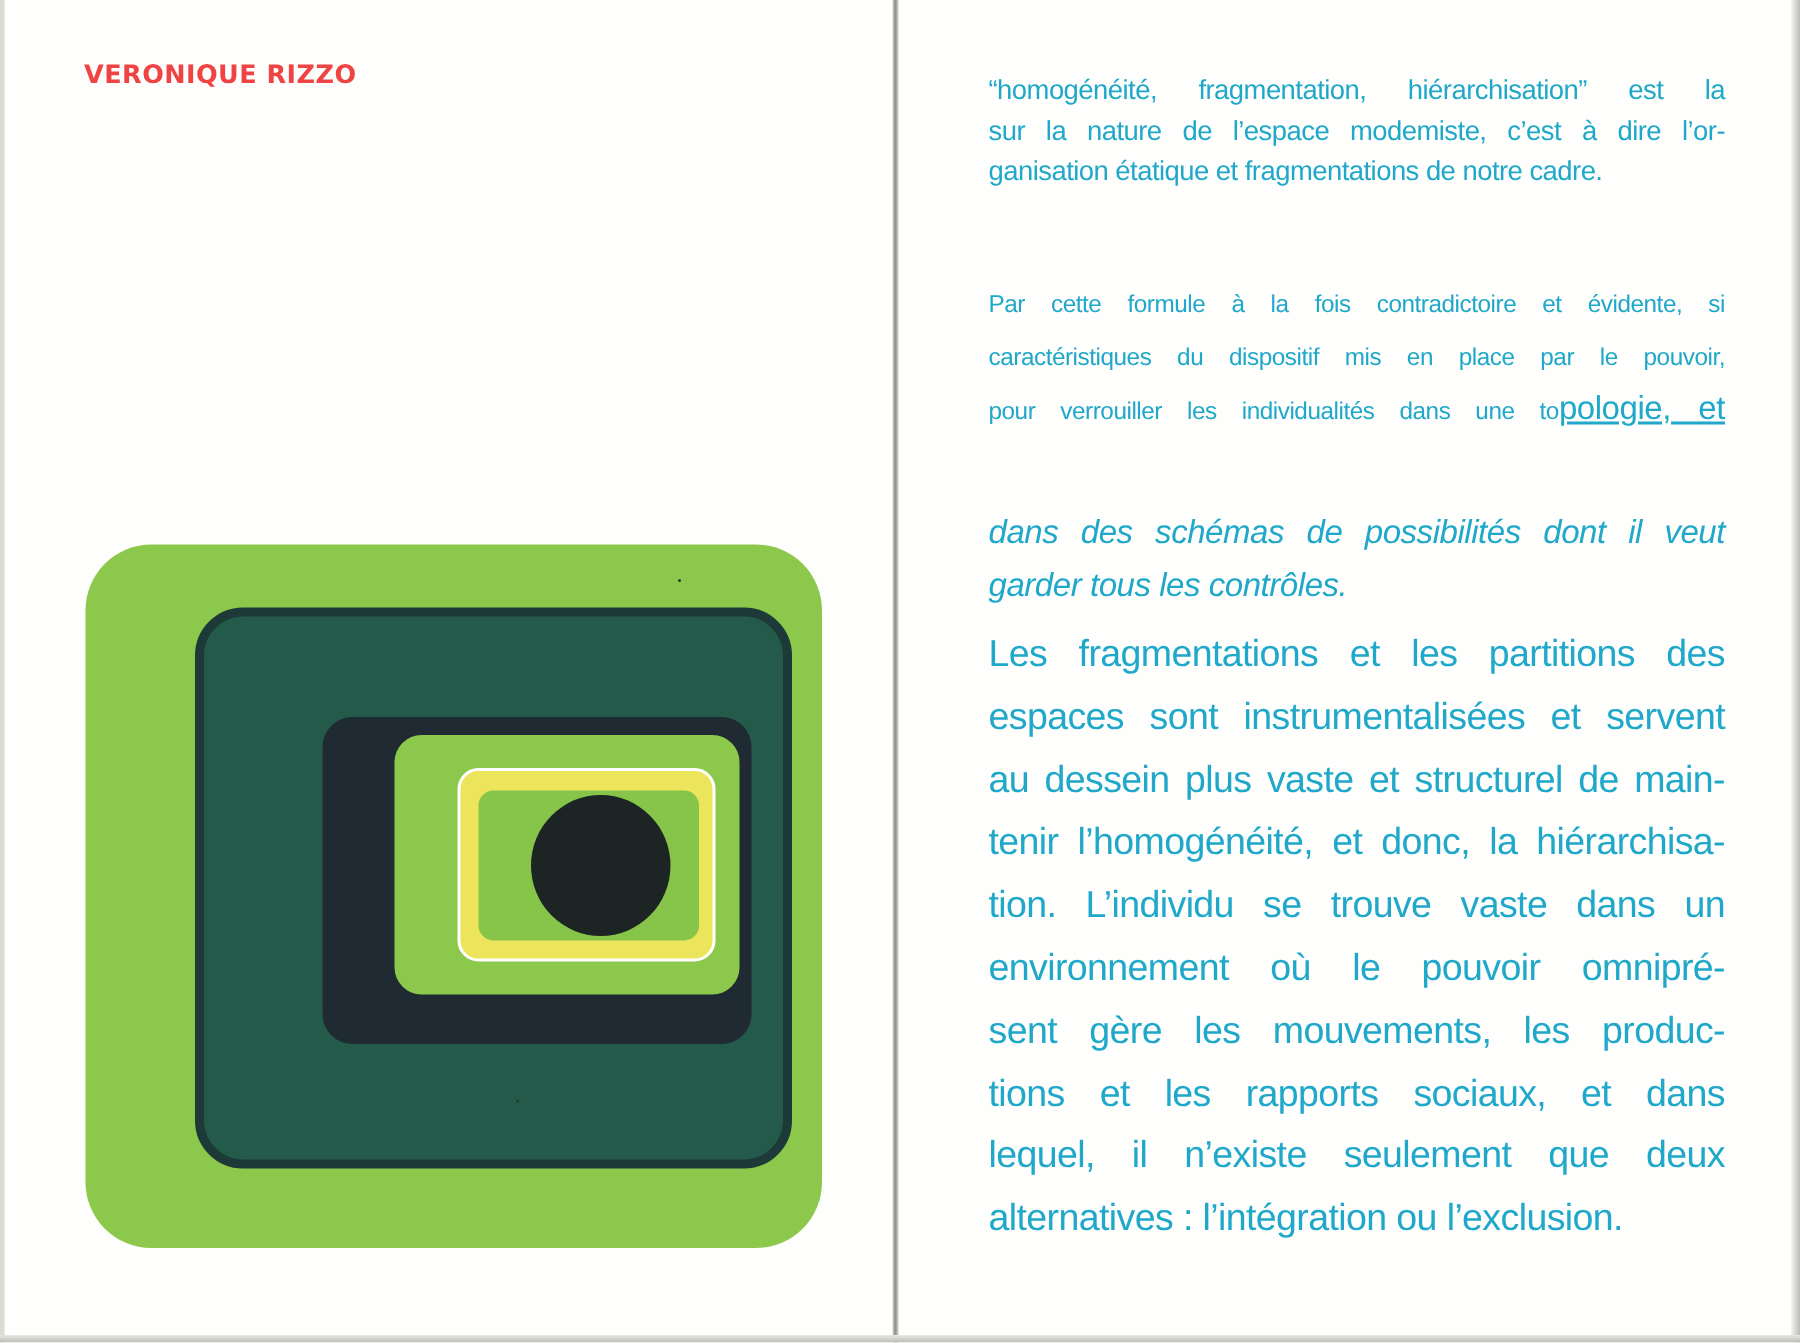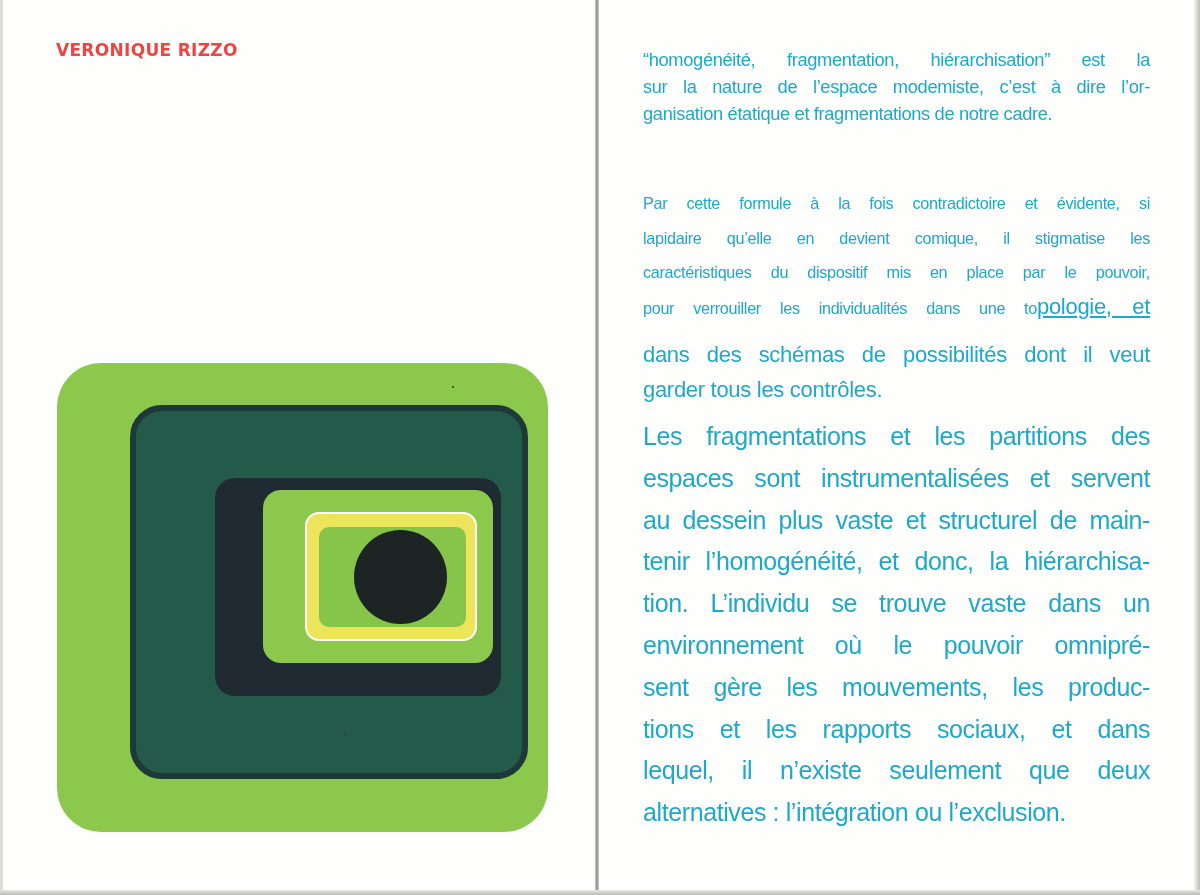--- a/index.html
+++ b/index.html
@@ -40,23 +40,23 @@
   .speck { position: absolute; width: 2px; height: 2px; background: #2a3a2a; border-radius: 50%; }
 
   
   .text-block {
     position: absolute; left: 643px; width: 507px; color: #1fa8c9;
     font-family: "Liberation Sans", sans-serif; text-align: justify;
     margin: 0;
   }
   .p1 { top: 46px; font-size: 18.3px; line-height: 27px; letter-spacing: -0.35px; }
   .p2 { top: 186px; font-size: 16.2px; line-height: 34.5px; letter-spacing: -0.3px; }
-  .p2b { top: 337px; font-size: 22px; line-height: 35px; letter-spacing: -0.3px; }
+  .p2b { top: 337px; font-size: 22px; line-height: 35px; letter-spacing: -0.3px; font-style: italic; }
   .p3 { top: 416px; font-size: 25px; line-height: 41.8px; letter-spacing: -0.4px; }
-  .line { display: block; text-align: justify; text-align-last: justify; white-space: nowrap; }
+  .line { display: block; text-align: justify; text-align-last: justify; white-space: nowrap; margin-left: 16px; }
   .line.last { text-align-last: left; }
   .big { font-size: 22px; text-decoration: underline; }
 </style>
 </head>
 <body>
 
 <div class="page page-left">
   <div class="author">VERONIQUE RIZZO</div>
 </div>
 
@@ -78,21 +78,20 @@
 <div class="bottom-edge"></div>
 
 <div class="text-block p1">
   <span class="line">“homogénéité, fragmentation, hiérarchisation” est la</span>
   <span class="line">sur la nature de l’espace modemiste, c’est à dire  l’or-</span>
   <span class="line last">ganisation étatique et fragmentations de notre cadre.</span>
 </div>
 
 <div class="text-block p2">
   <span class="line">Par cette formule à la fois contradictoire et évidente, si</span>
-  <span class="line">lapidaire qu’elle en devient comique, il stigmatise les</span>
   <span class="line">caractéristiques du dispositif mis en place par le pouvoir,</span>
   <span class="line"><span>pour verrouiller les individualités dans une to</span><span class="big">pologie, et</span></span>
 </div>
 
 <div class="text-block p2b">
   <span class="line">dans des schémas de possibilités dont il veut</span>
   <span class="line last">garder tous les contrôles.</span>
 </div>
 
 <div class="text-block p3">

